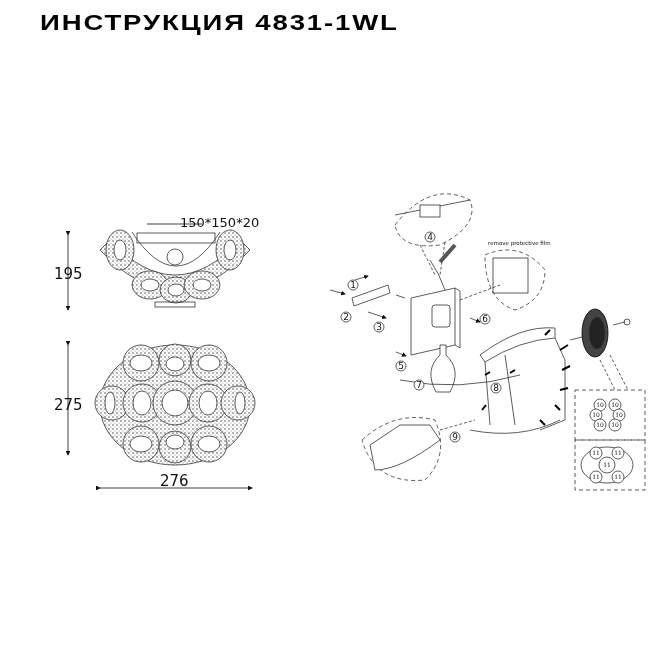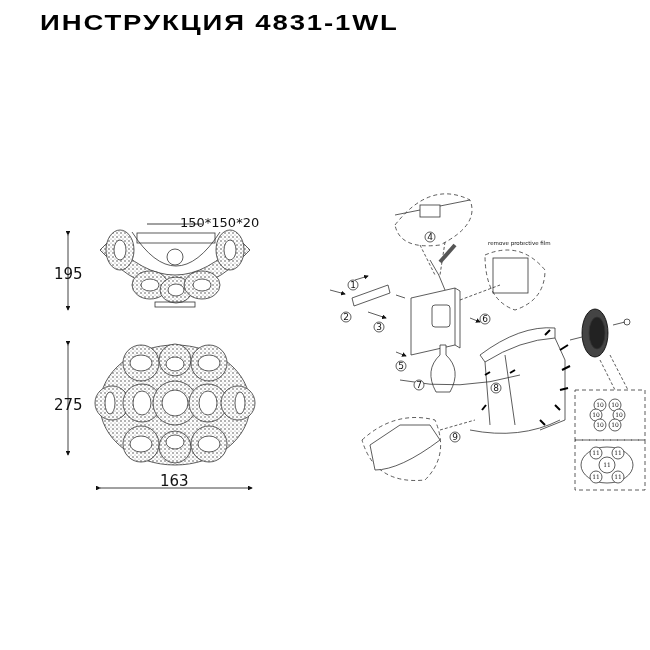--- a/index.html
+++ b/index.html
@@ -11,21 +11,21 @@
   .num{font-family:"DejaVu Sans",sans-serif;font-size:9px;}
   .tiny{font-family:"DejaVu Serif",serif;font-size:6px;}
 </style>
 </head>
 <body>
 
 <div class="title">ИНСТРУКЦИЯ 4831-1WL</div>
 
 <div class="dim" style="left:54px;top:265px;">195</div>
 <div class="dim" style="left:54px;top:396px;">275</div>
-<div class="dim" style="left:160px;top:472px;">163</div>
+<div class="dim" style="left:160px;top:472px;">276</div>
 <div class="lbl-small" style="left:148px;top:215px;font-size:13px;margin-left:32px;">150*150*20</div>
 <div class="lbl-small" style="left:488px;top:240px;font-size:5.5px;">remove protective film</div>
 
 <svg width="650" height="650" viewBox="0 0 650 650">
   <defs>
     <pattern id="crys" width="4" height="4" patternUnits="userSpaceOnUse">
       <rect width="4" height="4" fill="#fff"></rect>
       <circle cx="1" cy="1" r="0.8" fill="#555"></circle>
       <circle cx="3" cy="3" r="0.6" fill="#888"></circle>
     </pattern>

